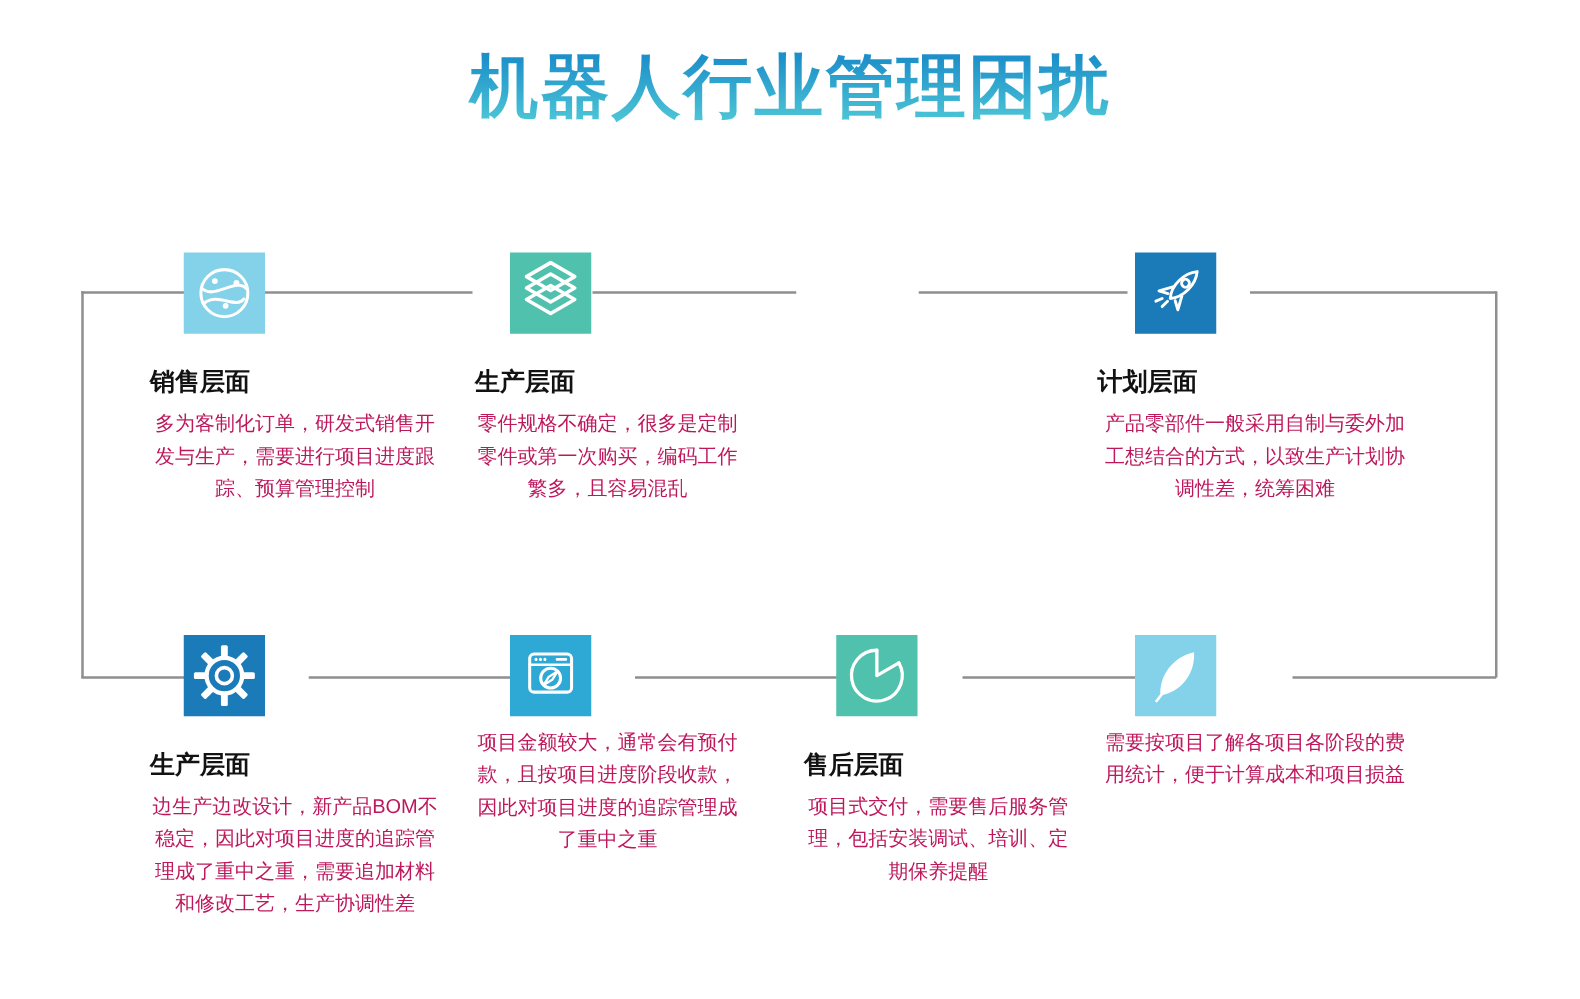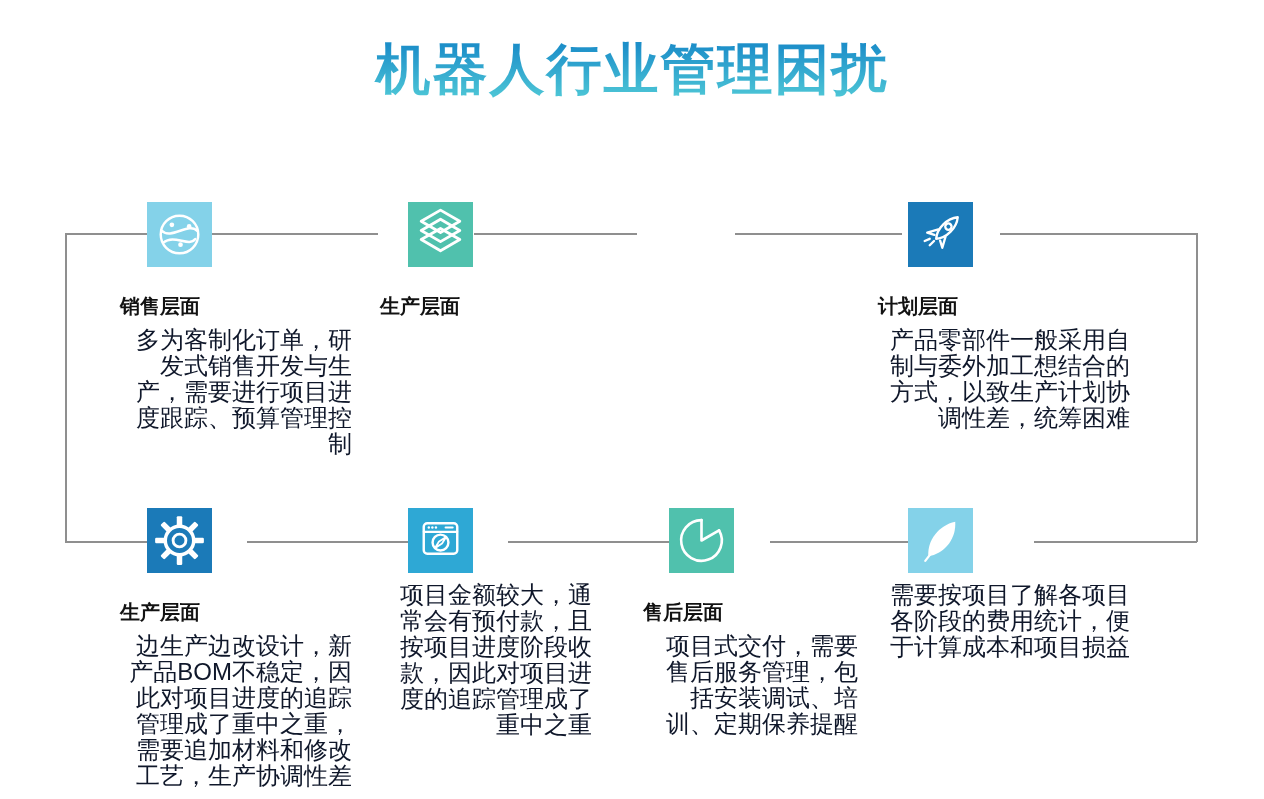--- a/index.html
+++ b/index.html
@@ -24,21 +24,21 @@
   .c2{left:380px;width:212px;}
   .c3{left:643px;width:215px;}
   .c4{left:878px;width:252px;}
   .tile{width:65px;height:65px;}
   .c1 .tile{margin-left:27px;}
   .c2 .tile{margin-left:28px;}
   .c3 .tile{margin-left:26px;}
   .c4 .tile{margin-left:30px;}
   .tile svg{display:block;width:100%;height:100%;}
   .card-title{margin-top:27px;font-size:20px;line-height:24px;font-weight:700;color:#121212;}
-  .card-desc{margin-top:9px;font-size:24px;line-height:26px;color:#0f172a;text-align:right;}
+  .card-desc{margin-top:9px;font-size:16px;line-height:26px;color:#be185d;text-align:center;}
 </style>
 </head>
 <body>
 
 <div class="canvas">
 
   <div class="main-title">机器人行业管理困扰</div>
 
   <div class="hline" style="left: 65px; top: 233px; width: 83px; background: rgb(143, 143, 143);"></div>
   <div class="hline" style="left: 212px; top: 233px; width: 166px; background: rgb(143, 143, 143);"></div>
@@ -72,20 +72,21 @@
 
   <div class="card r1 c2">
     <div class="tile" style="background: rgb(80, 193, 173);">
       <svg viewBox="0 0 64 64" fill="none" stroke="#ffffff" stroke-width="2.8" stroke-linecap="round" stroke-linejoin="round">
         <polygon points="32,8 51,19 32,30 13,19"></polygon>
         <polygon points="32,17 51,28 32,39 13,28"></polygon>
         <polygon points="32,26 51,37 32,48 13,37"></polygon>
       </svg>
     </div>
     <div class="card-title">生产层面</div>
+    <div class="card-desc">零件规格不确定，很多是定制零件或第一次购买，编码工作繁多，且容易混乱</div>
   </div>
 
 
   <div class="card r1 c4">
     <div class="tile" style="background: rgb(27, 122, 184);">
       <svg viewBox="0 0 64 64" fill="none" stroke="#ffffff" stroke-width="2.3" stroke-linecap="round" stroke-linejoin="round">
         <g transform="rotate(45 32 32)">
           <path d="M32 8 C 38.5 16, 39 30, 32 38 C 25 30, 25.5 16, 32 8 Z"></path>
           <circle cx="32" cy="21" r="3.1"></circle>
           <path d="M27 30 L21.5 40 L28 36.5"></path>

